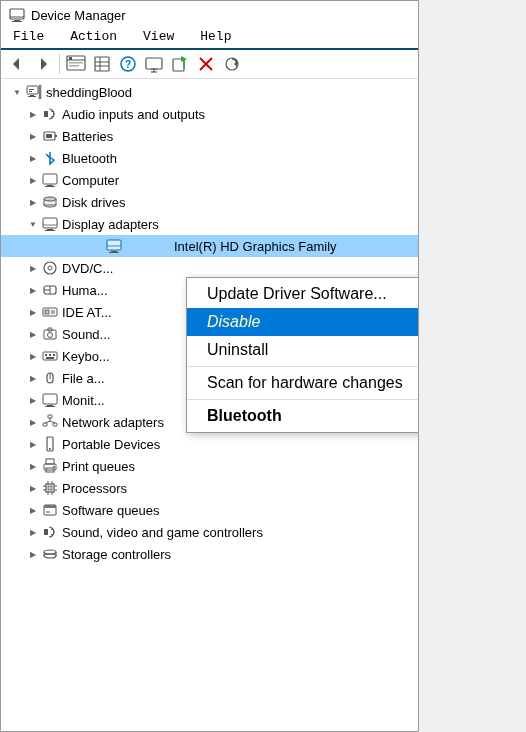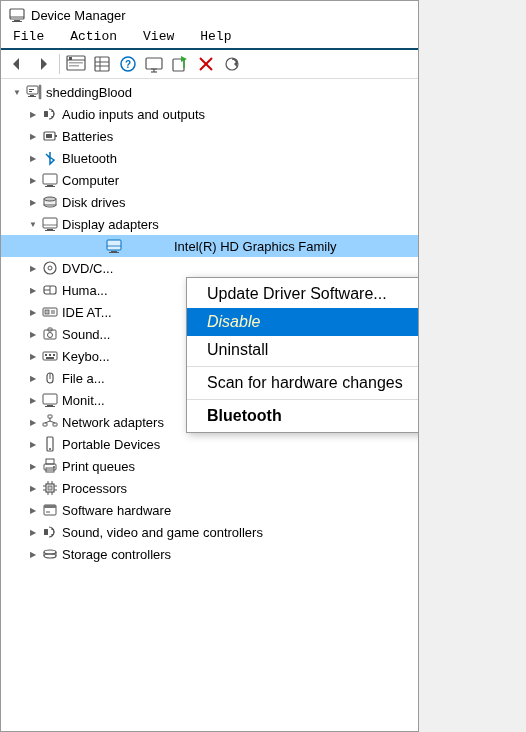--- a/index.html
+++ b/index.html
@@ -490,21 +490,21 @@
 
       <div class="tree-item indent2">
         <span class="chevron closed"></span>
         <span class="tree-icon">
           <svg width="16" height="16" viewBox="0 0 16 16">
             <rect x="2" y="3" width="12" height="10" rx="1" fill="none" stroke="#555" stroke-width="1"></rect>
             <rect x="2" y="3" width="12" height="3" fill="#777"></rect>
             <rect x="4" y="9" width="4" height="2" fill="#aaa"></rect>
           </svg>
         </span>
-        <span class="tree-label">Software hardware</span>
+        <span class="tree-label">Software queues</span>
       </div>
 
       <div class="tree-item indent2">
         <span class="chevron closed"></span>
         <span class="tree-icon">
           <svg width="16" height="16" viewBox="0 0 16 16">
             <rect x="2" y="5" width="4" height="6" rx="0.5" fill="#555"></rect>
             <path d="M7,3 A5,5 0 0,1 7,13" fill="none" stroke="#555" stroke-width="1.2"></path>
             <path d="M9,5 A3,3 0 0,1 9,11" fill="none" stroke="#555" stroke-width="1"></path>
           </svg>

